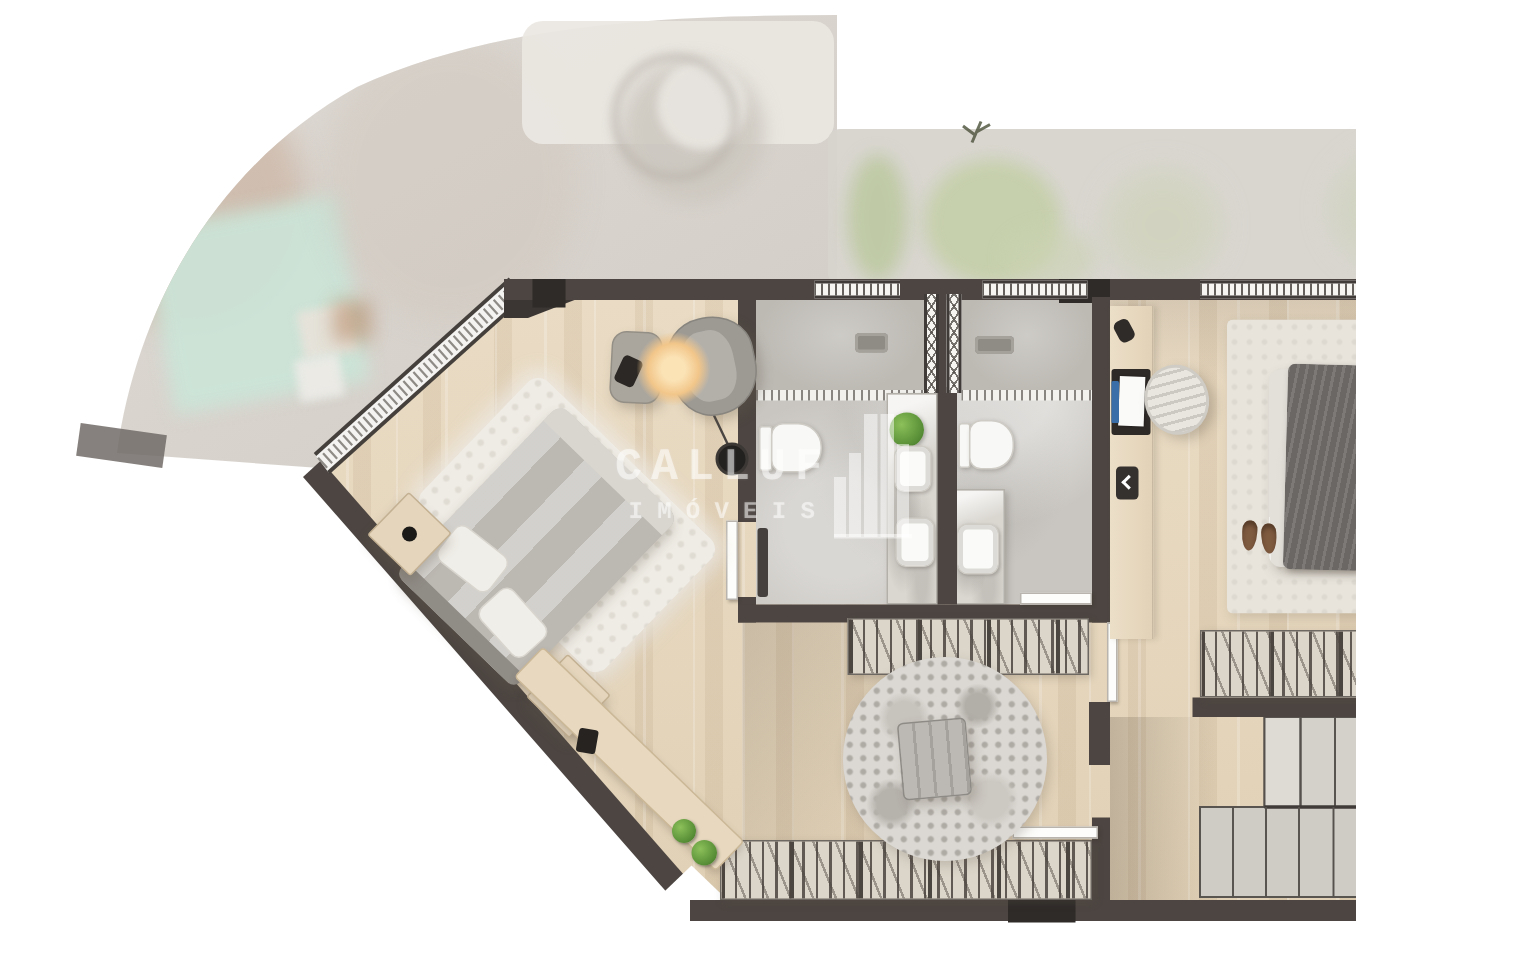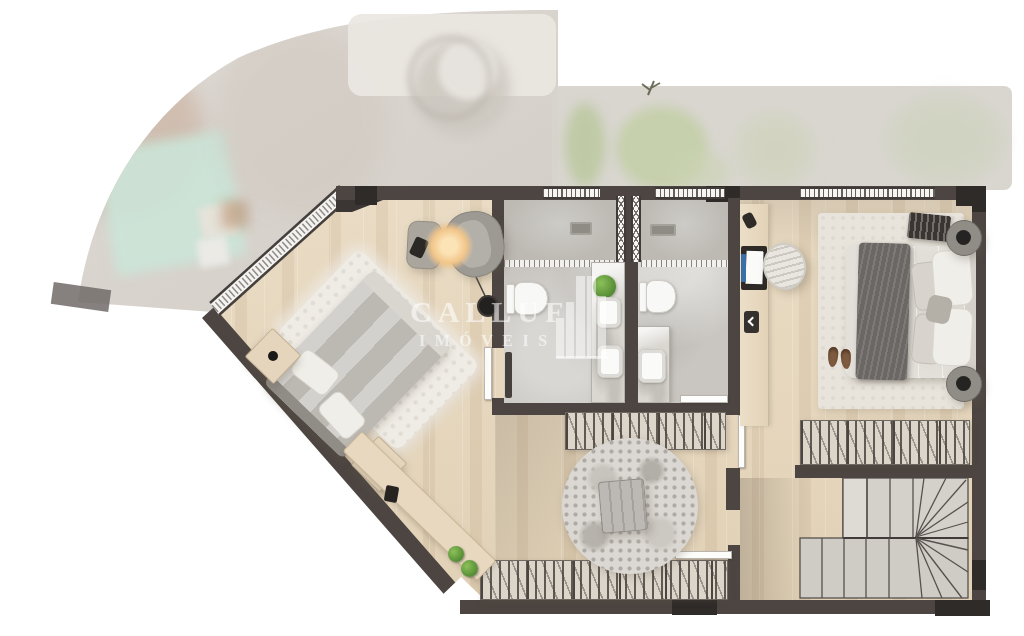--- a/index.html
+++ b/index.html
@@ -1,17 +1,17 @@
 <!DOCTYPE html>
 <html style="--wall: #4c4541; --wall-dark: #2f2b29; --wood: #e7d9c1; --bath-floor: #c9c6c1; --shower-floor: #bdbab4; --marble: #dad7d1; --closet-base: #dcd6ca; --white-rug: #efece5; --bed-gray: #bcb8b2; --throw-dark: #6b6764; --master-duvet: #e3e0da; --stair: #d2cfc9; --lamp-glow: #f2c68a; --plant-green: #6fae3e; --pool-teal: #cbe5d8; --ghost-gray: #d6d1ca; --watermark: rgba(255,255,255,0.52);"><head>
 <meta charset="utf-8">
 <style>
   html,body{margin:0;padding:0;background:#ffffff;}
-  #canvas{position:relative;width:1024px;height:636px;background:#ffffff;overflow:hidden;
-          font-family:Liberation Serif, serif;}
+  #canvas{position:relative;width:904px;height:636px;background:#ffffff;overflow:hidden;
+          font-family:Liberation Mono, monospace;}
   .abs{position:absolute;}
   
   .wall{background:var(--wall,#4c4541);}
   .wall-dark{background:var(--wall-dark,#2f2b29);}
   
   .wood{
     background-color:var(--wood,#e7d9c1);
     background-image:
       repeating-linear-gradient(90deg, rgba(255,255,255,.20) 0 1.5px, rgba(255,255,255,0) 1.5px 33px),
       repeating-linear-gradient(90deg, rgba(150,115,75,.10) 0 12px, rgba(0,0,0,0) 12px 47px),

